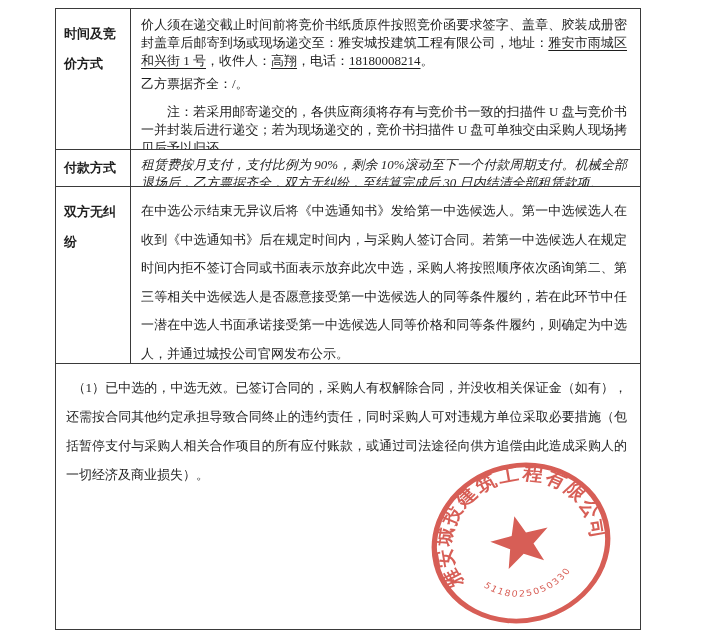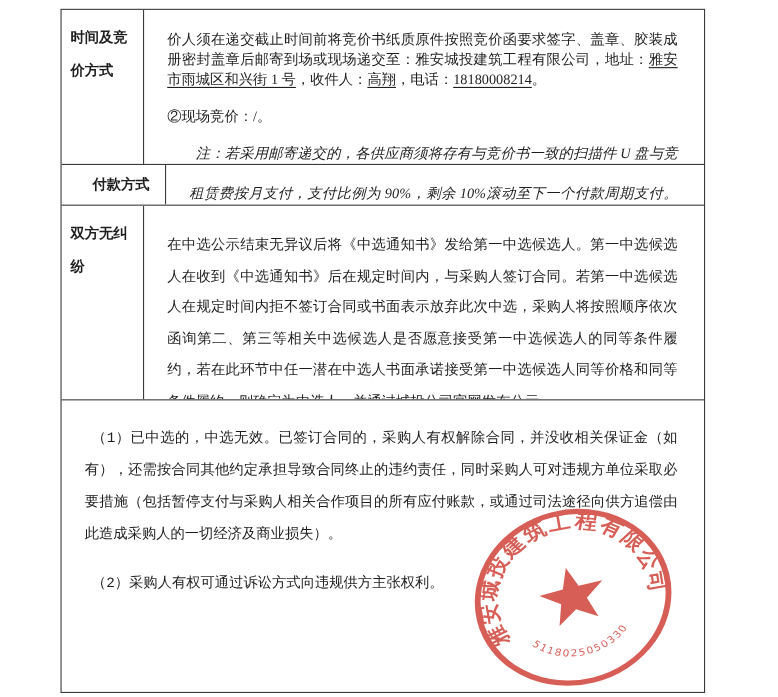--- a/index.html
+++ b/index.html
@@ -28,38 +28,38 @@
   .row-integrity{ flex: 1; }
 
   .cell-label {
     width: 75px; flex: 0 0 75px;
     border-right: 1px solid #3a3a3a;
     font-weight: bold; font-size: 13px;
     padding-left: 8px; padding-right: 2px;
     line-height: 30px;
   }
   .cell-label.v-top    { padding-top: 10px; }
-  .cell-label.v-center { display: flex; align-items: center; line-height: 20px; margin-left: 20px; }
+  .cell-label.v-center { display: flex; align-items: center; line-height: 20px; }
 
   .cell-content {
     flex: 1; overflow: hidden;
     padding: 2px 8px 0 5px;
     font-size: 13px;
     text-align: justify;
   }
-  .cell-content p { margin: 16px; }
+  .cell-content p { margin: 5px; }
 
   .lh-tight p { line-height: 18px; }
   .row-payment .cell-content { padding-top: 1px; font-style: italic; }
   .row-award  .cell-content p { line-height: 28.5px; padding-top: 3px; }
   .row-integrity .cell-content { padding-top: 4px; }
   .row-integrity .cell-content p { line-height: 29px; }
 
-  .note { margin-top: 10px !important; text-indent: 2em; font-style: italic; }
-  .indent-half { text-indent: 0.5em; font-family: Liberation Mono, monospace; }
+  .note { margin-top: 10px !important; text-indent: 2em; }
+  .indent-half { text-indent: 0.5em; }
   .u { text-decoration: underline; text-underline-offset: 3px; }
 
   .seal {
     position: absolute;
     left: 424px; top: 457px;
     width: 194px; height: 172px;
     transform: rotate(-14deg);
     opacity: 0.82;
     mix-blend-mode: multiply;
     pointer-events: none;
@@ -71,21 +71,21 @@
 <body>
 
 <div class="page">
 
   <div class="doc-table">
 
     <div class="row row-bidding">
       <div class="cell-label v-top">时间及竞价方式</div>
       <div class="cell-content lh-tight">
         <p><span>价人须在递交截止时间前将竞价书纸质原件按照竞价函要求签字、盖章、胶装成册密封盖章后邮寄到场或现场递交至：雅安城投建筑工程有限公司，地址：</span><span class="u">雅安市雨城区和兴街 1 号</span><span>，收件人：</span><span class="u">高翔</span><span>，电话：</span><span class="u">18180008214</span><span>。</span></p>
-        <p>②现场竞价：/。</p>
+        <p>乙方票据齐全：/。</p>
         <p class="note">注：若采用邮寄递交的，各供应商须将存有与竞价书一致的扫描件 U 盘与竞价书一并封装后进行递交；若为现场递交的，竞价书扫描件 U 盘可单独交由采购人现场拷贝后予以归还。</p>
       </div>
     </div>
 
     <div class="row row-payment">
       <div class="cell-label v-center">付款方式</div>
       <div class="cell-content lh-tight">
         <p>租赁费按月支付，支付比例为 90%，剩余 10%滚动至下一个付款周期支付。机械全部退场后，乙方票据齐全，双方无纠纷，至结算完成后 30 日内结清全部租赁款项。</p>
       </div>
     </div>
@@ -93,21 +93,20 @@
     <div class="row row-award">
       <div class="cell-label v-top">双方无纠纷</div>
       <div class="cell-content">
         <p>在中选公示结束无异议后将《中选通知书》发给第一中选候选人。第一中选候选人在收到《中选通知书》后在规定时间内，与采购人签订合同。若第一中选候选人在规定时间内拒不签订合同或书面表示放弃此次中选，采购人将按照顺序依次函询第二、第三等相关中选候选人是否愿意接受第一中选候选人的同等条件履约，若在此环节中任一潜在中选人书面承诺接受第一中选候选人同等价格和同等条件履约，则确定为中选人，并通过城投公司官网发布公示。</p>
       </div>
     </div>
 
     <div class="row row-integrity">
       <div class="cell-content">
         <p class="indent-half">（1）已中选的，中选无效。已签订合同的，采购人有权解除合同，并没收相关保证金（如有），还需按合同其他约定承担导致合同终止的违约责任，同时采购人可对违规方单位采取必要措施（包括暂停支付与采购人相关合作项目的所有应付账款，或通过司法途径向供方追偿由此造成采购人的一切经济及商业损失）。</p>
-        <p class="indent-half">（2）采购人有权可通过诉讼方式向违规供方主张权利。</p>
       </div>
     </div>
 
   </div>
 
   <svg class="seal" viewBox="0 0 200 200" preserveAspectRatio="none" xmlns="http://www.w3.org/2000/svg">
     <circle cx="100" cy="100" r="90" fill="none" stroke-width="5.5" stroke="#cf3a30"></circle>
     <polygon points="100,68 92.4,89.5 69.6,90.1 87.6,104 81.2,125.9 100,113 118.8,125.9 112.4,104 130.4,90.1 107.6,89.5" fill="#cf3a30"></polygon>
     <defs>
       <path id="arcCompany" d="M 33.8 130.9 A 73 73 0 1 1 166.2 130.9" fill="none"></path>

